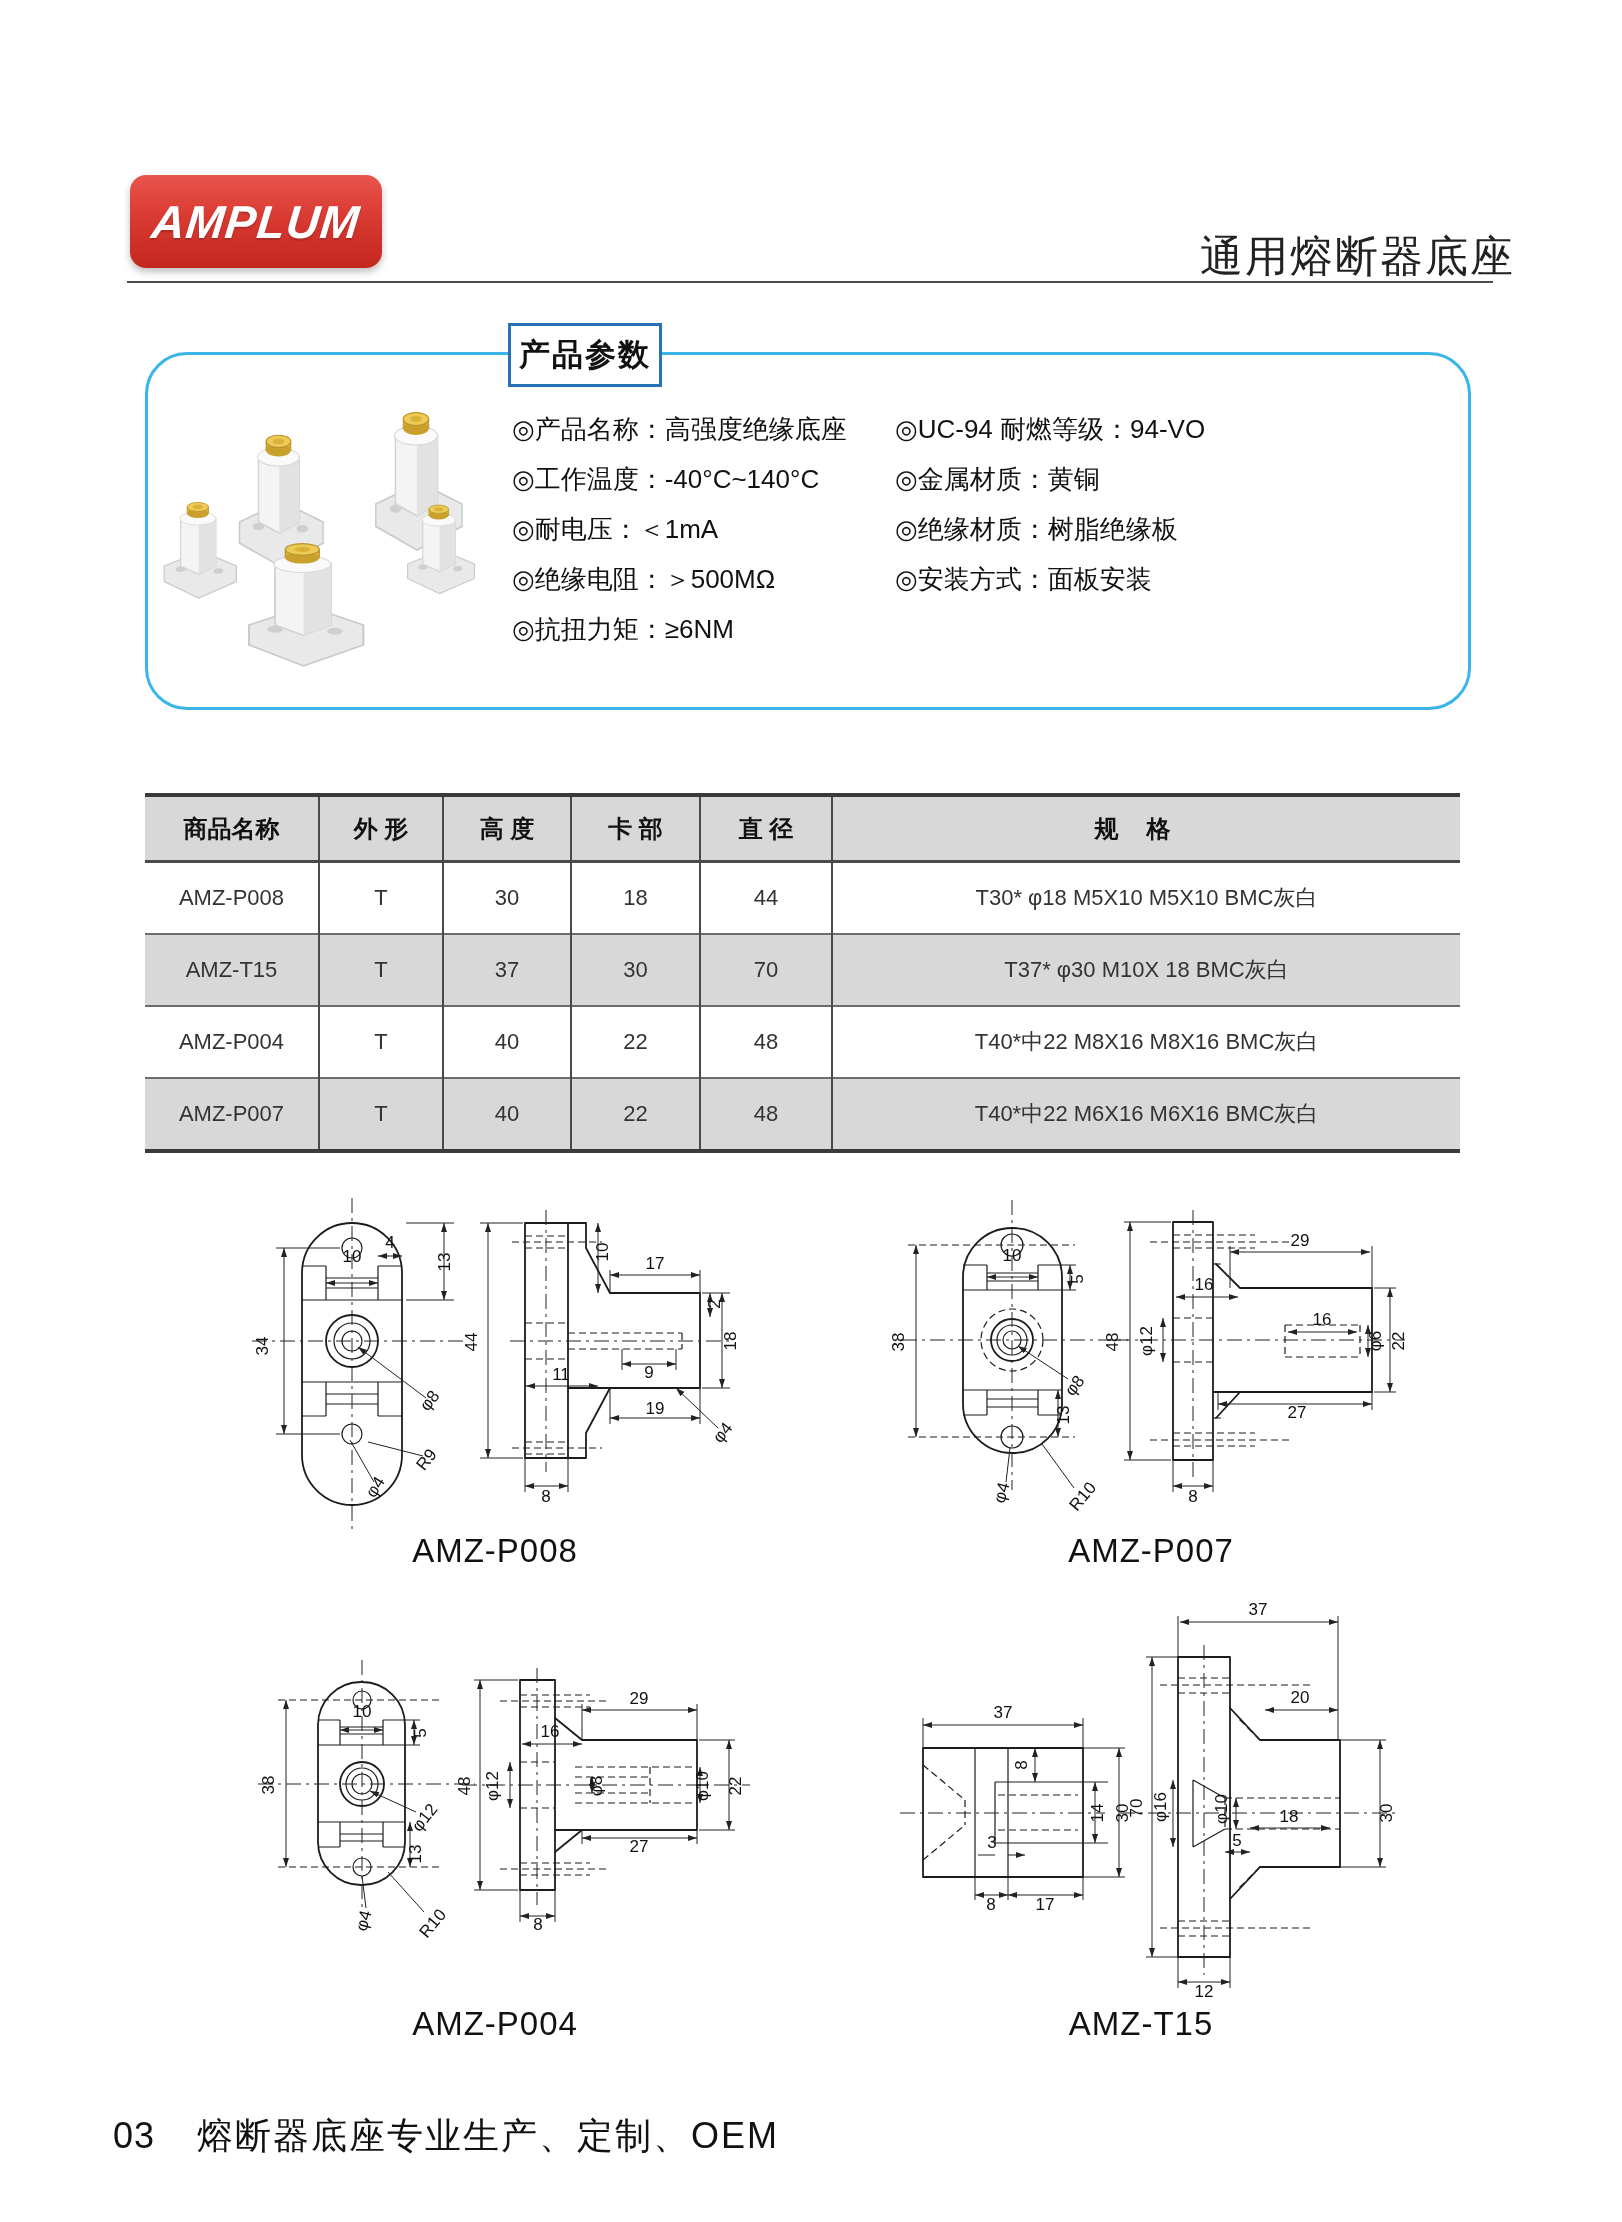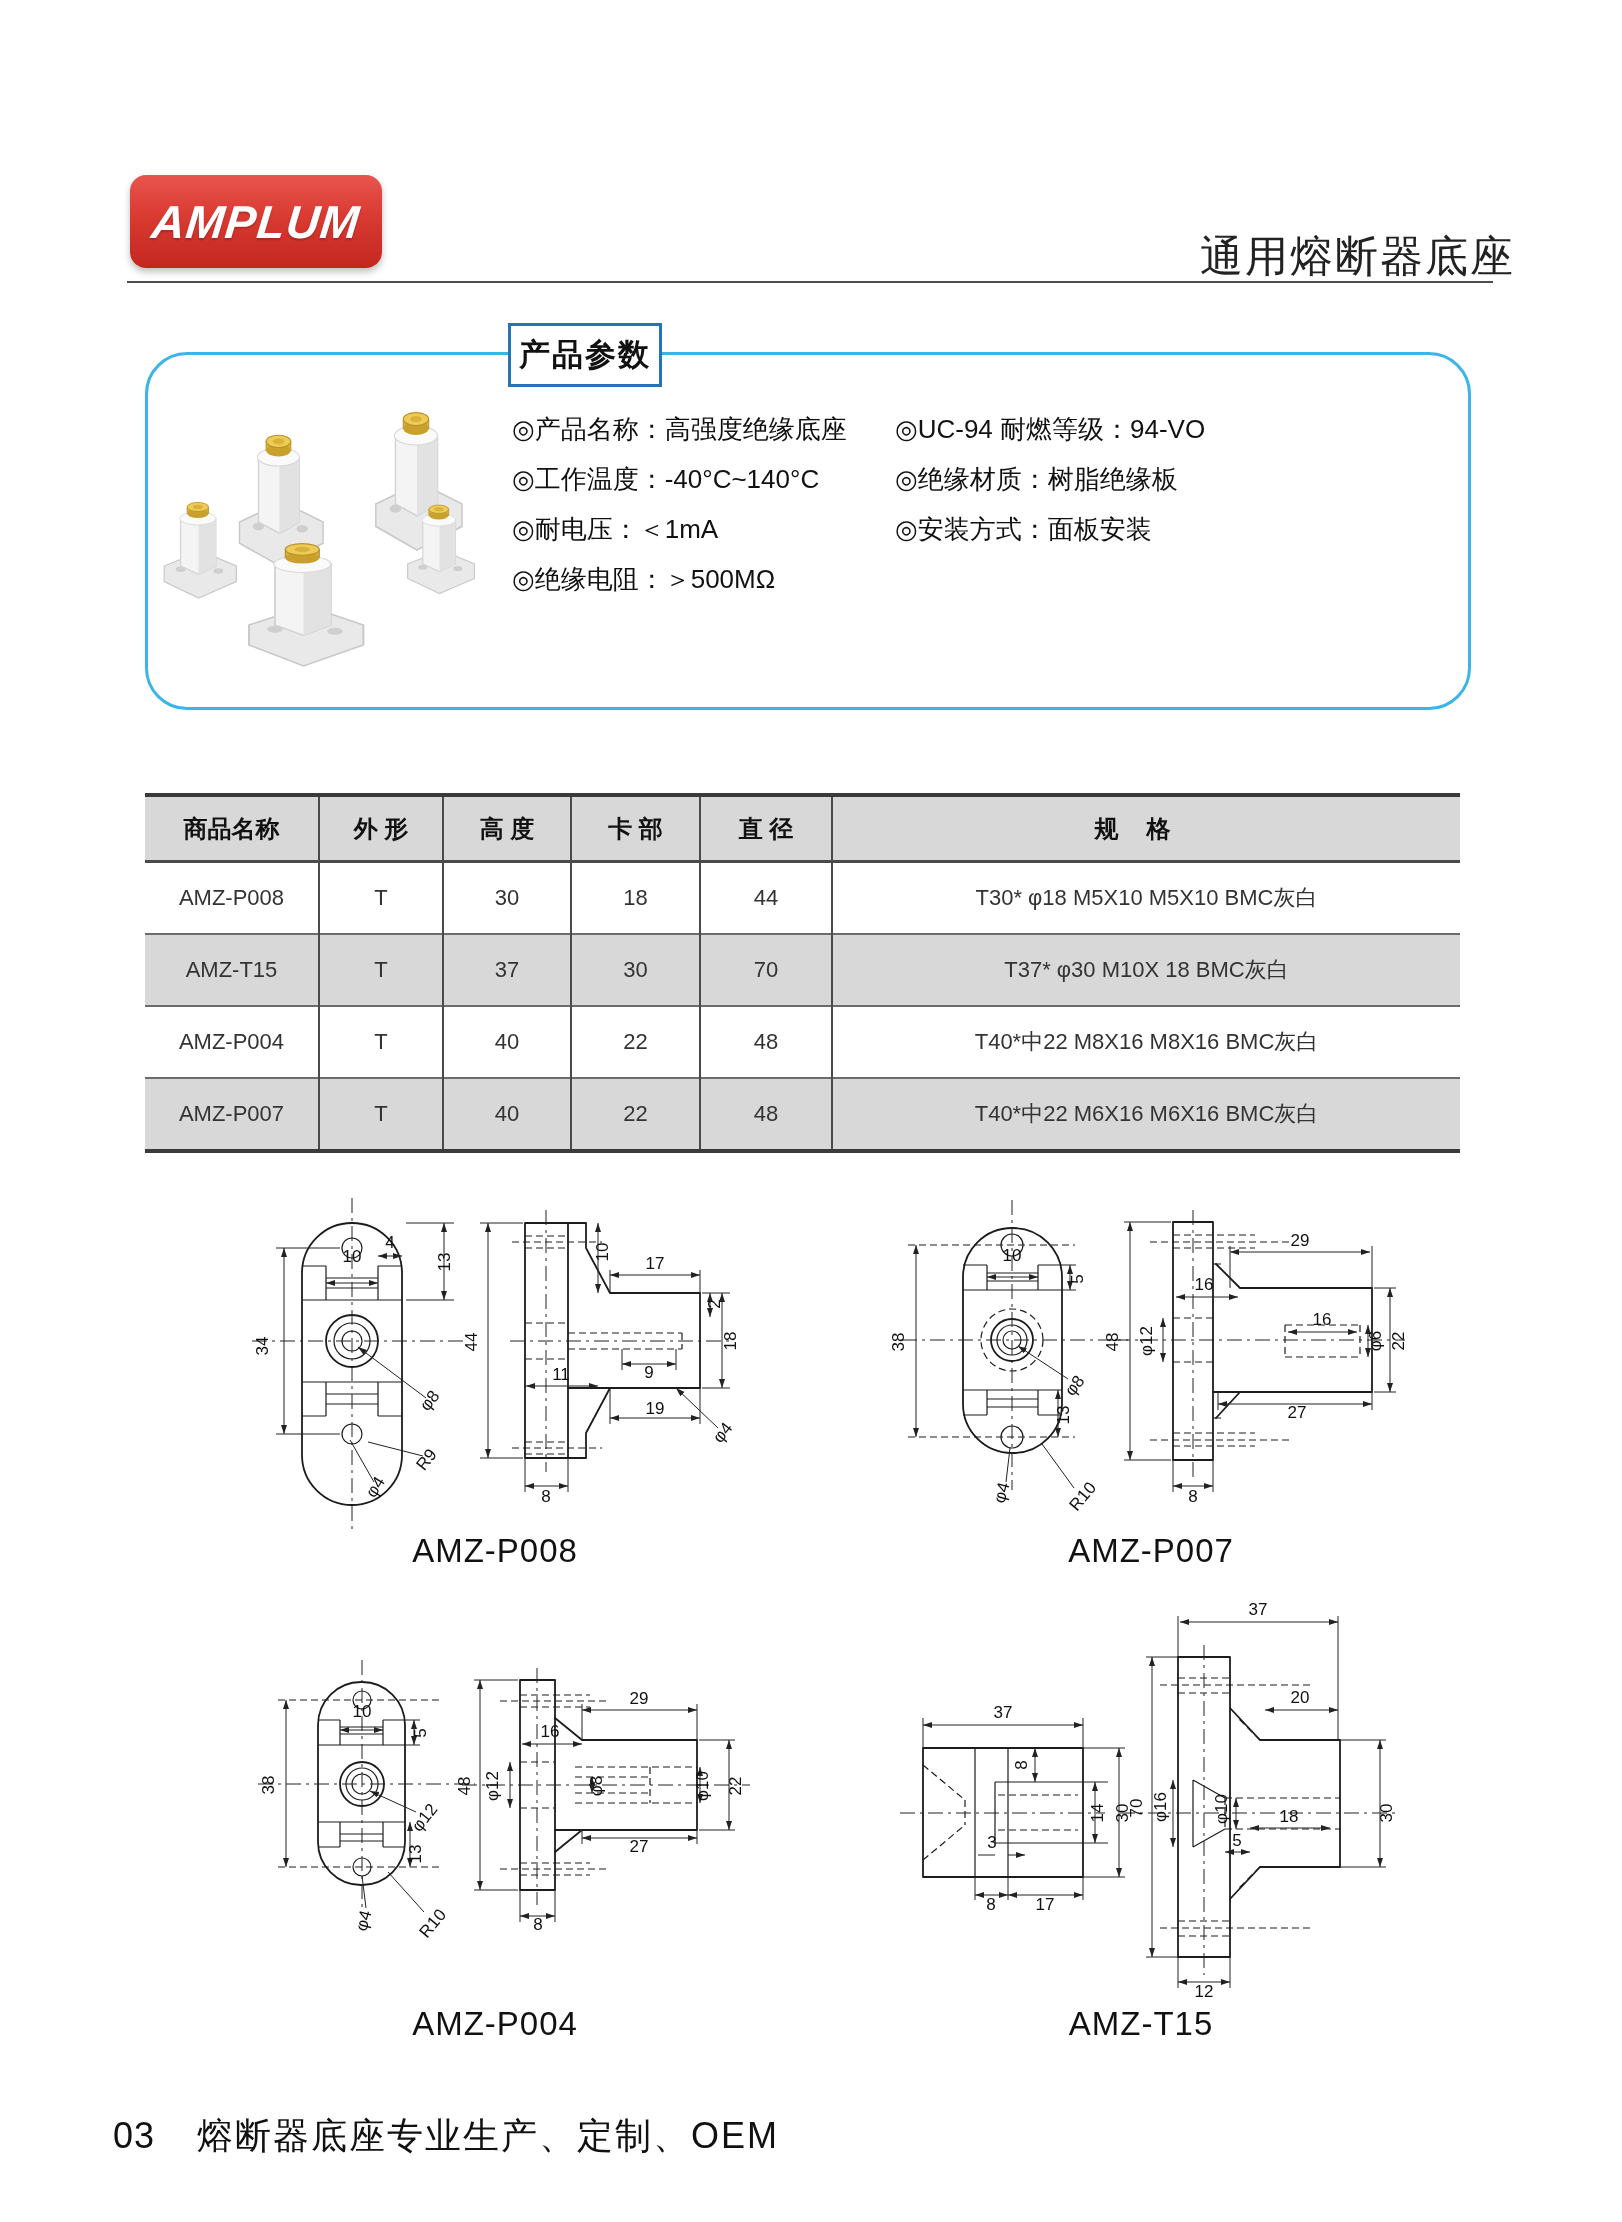--- a/index.html
+++ b/index.html
@@ -115,23 +115,25 @@
   <use href="#fusebase" transform="translate(218,14) scale(0.98,1.18)"></use>
   <use href="#fusebase" transform="translate(252,116) scale(0.76)"></use>
   <use href="#fusebase" transform="translate(88,148) scale(1.3,1.05)"></use>
 </svg>
 
 <div class="param-col param-left">
   <div class="p-line">◎产品名称：高强度绝缘底座</div>
   <div class="p-line">◎工作温度：-40°C~140°C</div>
   <div class="p-line">◎耐电压：＜1mA</div>
   <div class="p-line">◎绝缘电阻：＞500MΩ</div>
+  <div class="p-line">◎抗扭力矩：≥6NM</div>
 </div>
 <div class="param-col param-right">
   <div class="p-line">◎UC-94 耐燃等级：94-VO</div>
+  <div class="p-line">◎金属材质：黄铜</div>
   <div class="p-line">◎绝缘材质：树脂绝缘板</div>
   <div class="p-line">◎安装方式：面板安装</div>
 </div>
 
 <table class="abs spec-table">
   <colgroup>
       <col style="width:174px">
       <col style="width:124px">
       <col style="width:128px">
       <col style="width:129px">

